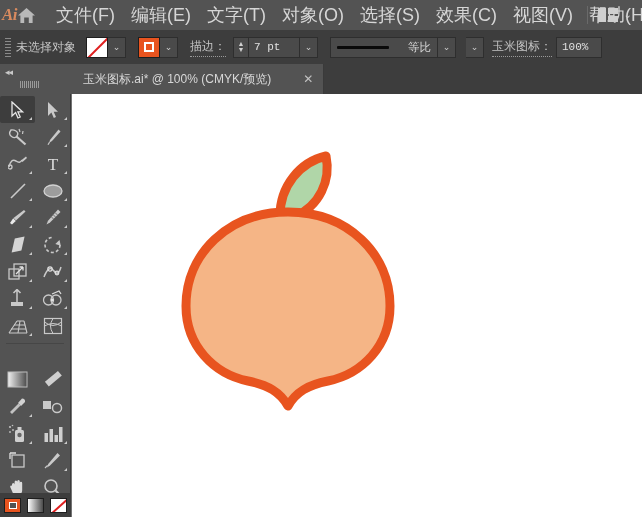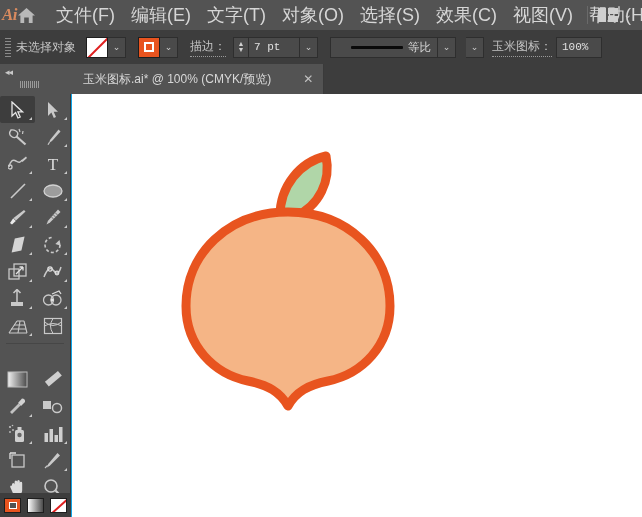--- a/index.html
+++ b/index.html
@@ -11,21 +11,21 @@
     width: 642px;
     height: 517px;
     overflow: hidden;
     font-family: "Liberation Sans", "DejaVu Sans", sans-serif;
     -webkit-font-smoothing: antialiased;
   }
   .app {
     position: relative;
     width: 642px;
     height: 517px;
-    background: #0ea5e9;
+    background: #737373;
   }
 
   
   .menubar {
     position: absolute;
     left: 0; top: 0;
     width: 642px; height: 30px;
     background: #535353;
     display: flex;
     align-items: center;
@@ -193,21 +193,21 @@
   .combo {
     height: 21px;
     background: #4a4a4a;
     border: 1px solid #2e2e2e;
     box-sizing: border-box;
     color: #d8d8d8;
     font-size: 11.5px;
     display: flex; align-items: center;
     padding: 0 6px;
     white-space: nowrap;
-    justify-content: flex-end;
+    justify-content: space-between;
     gap: 5px;
   }
   .profile-line {
     display: block;
     width: 52px; height: 3px;
     background: #0a0a0a;
     border-radius: 1px;
   }
   .brush-dot {
     display: inline-block;

